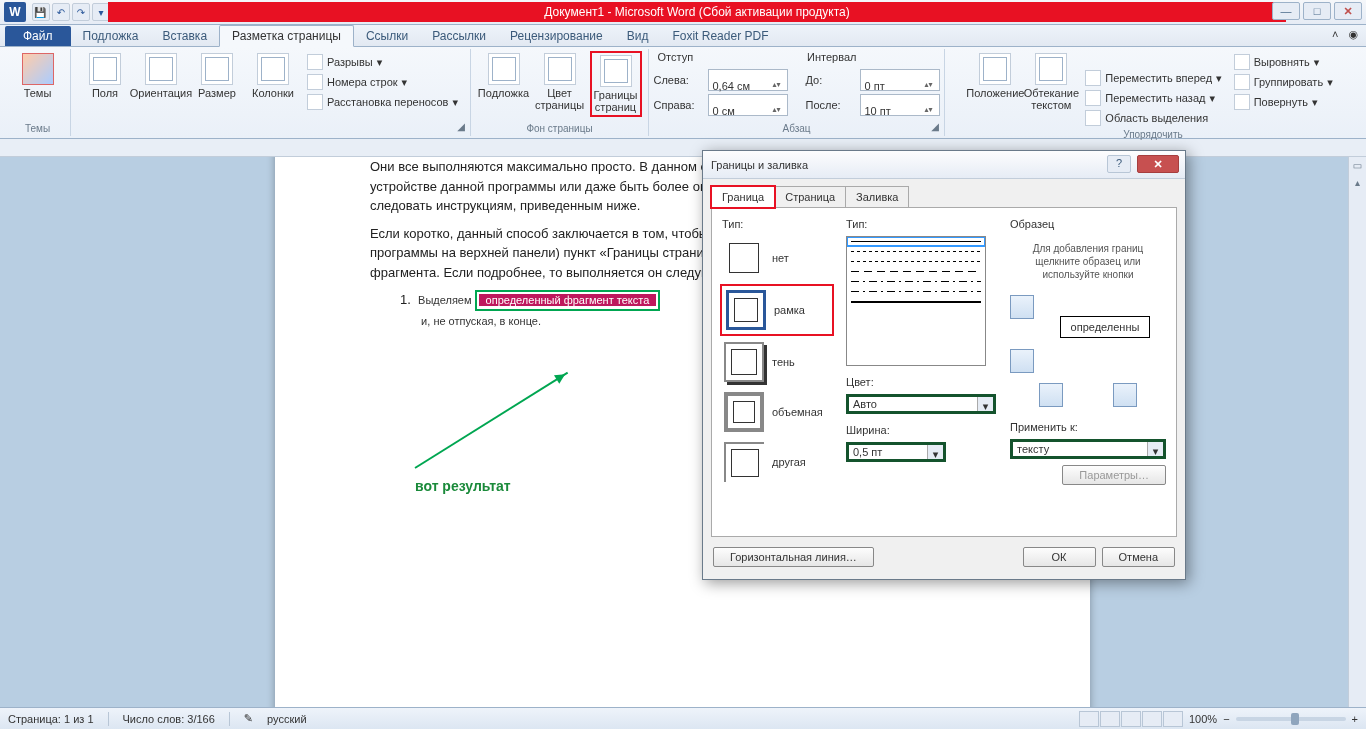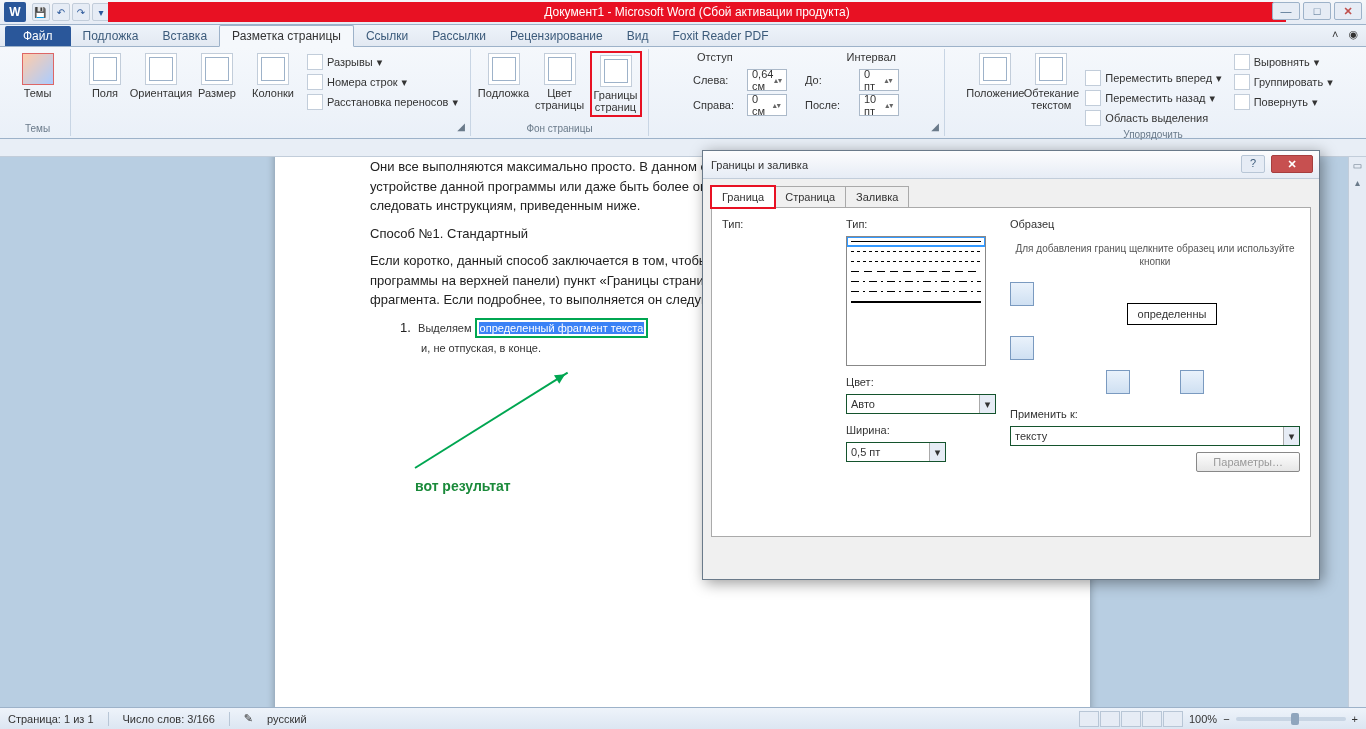--- a/index.html
+++ b/index.html
@@ -21,44 +21,44 @@
 .group{border-right:1px solid #c8d5e4;padding:0 6px;display:flex;flex-direction:column;align-items:center;position:relative}
 .group-body{flex:1;display:flex;align-items:flex-start;gap:4px;padding-top:2px}
 .group-label{font-size:10px;color:#6a7a8a;padding:2px 0;text-align:center;width:100%}
 .bigbtn{display:flex;flex-direction:column;align-items:center;width:52px;padding:2px;gap:2px;cursor:default}
 .bigbtn .ico{width:32px;height:32px;border:1px solid #c2cdda;background:#fff;position:relative}
 .bigbtn .ico.paper::after{content:"";position:absolute;inset:3px;border:1px solid #9db2c9}
 .bigbtn .lbl{font-size:11px;text-align:center;line-height:1.1;color:#333}
 .smallstack{display:flex;flex-direction:column;gap:2px}
 .smallbtn{display:flex;align-items:center;gap:4px;padding:1px 4px;font-size:11px;color:#333;white-space:nowrap}
 .smallbtn .sico{width:16px;height:16px;border:1px solid #c2cdda;background:#fff}
-.num-in{width:40px;height:18px;border:1px solid #abb9c9;background:#fff;padding:10px 4px;font-size:11px;display:flex;align-items:center;justify-content:space-between}
+.num-in{width:80px;height:18px;border:1px solid #abb9c9;background:#fff;padding:10px 4px;font-size:11px;display:flex;justify-content:space-between}
 .num-in .spin{width:12px;font-size:8px;color:#666;text-align:center}
 .field-row{display:flex;align-items:center;gap:4px;margin-bottom:3px}
 .field-row .flbl{width:50px;font-size:11px}
 .highlight-red{border:2px solid #e81123}
 .launcher{position:absolute;right:2px;bottom:2px;width:14px;height:14px;font-size:10px;color:#6a7a8a;text-align:center;line-height:14px}
 .ruler{height:18px;background:#e8eef6;border-bottom:1px solid #c2cdda}
 .doc-area{position:absolute;top:157px;left:0;right:0;bottom:22px;background:#b8cee2;overflow:hidden}
 .page{position:absolute;left:275px;top:-10px;width:815px;height:1000px;background:#fff;box-shadow:0 2px 8px rgba(0,0,0,.3);padding:10px 95px}
 .page p{font-size:13px;line-height:1.5;margin-bottom:8px;color:#222}
 .hl-box{border:2px solid #00a651;display:inline-block;padding:0 2px}
-.hl-sel{background:#3b82f6;color:#fff;padding:0 1px}
+.hl-sel{background:#be185d;color:#fff;padding:0 7px}
 .arrow{position:absolute;left:415px;top:310px;width:180px;height:2px;background:#00a651;transform:rotate(-32deg);transform-origin:left}
 .arrow::after{content:"";position:absolute;right:-2px;top:-4px;border:5px solid transparent;border-left:10px solid #00a651}
 .result-lbl{position:absolute;left:415px;top:321px;color:#1a8a3a;font-weight:bold;font-size:14px}
 .statusbar{position:absolute;bottom:0;left:0;right:0;height:22px;background:linear-gradient(#eef3fa,#dce6f2);border-top:1px solid #9db2c9;display:flex;align-items:center;padding:0 8px;gap:14px;font-size:11px;color:#3b5a7a}
 .statusbar .sep{width:1px;height:14px;background:#b8c6d6}
 .statusbar .right{margin-left:auto;display:flex;align-items:center;gap:6px}
 .zoom-track{width:110px;height:4px;background:#c8d5e4;position:relative;border-radius:2px}
 .zoom-track .thumb{position:absolute;left:50%;top:-4px;width:8px;height:12px;background:#8fa5bd;border-radius:2px}
 .viewbtns{display:flex;gap:1px}
 .viewbtns div{width:20px;height:16px;border:1px solid #b8c6d6;background:#e6ecf5}
 
-.dialog{position:absolute;left:702px;top:150px;width:618px;height:430px;background:#f0f0f0;border:1px solid #6a7a8a;box-shadow:3px 3px 14px rgba(0,0,0,.4)}
+.dialog{position:absolute;left:702px;top:150px;width:484px;height:430px;background:#f0f0f0;border:1px solid #6a7a8a;box-shadow:3px 3px 14px rgba(0,0,0,.4)}
 .dlg-title{height:28px;background:linear-gradient(#fdfdfe,#e6ecf5);border-bottom:1px solid #c2cdda;display:flex;align-items:center;padding:0 8px;font-size:12px;color:#333;position:relative}
 .dlg-title .dclose{position:absolute;right:6px;top:4px;width:42px;height:18px;background:#c75050;border:1px solid #a63e3e;border-radius:2px;color:#fff;text-align:center;line-height:16px;font-weight:bold}
 .dlg-title .dhelp{position:absolute;right:54px;top:4px;width:24px;height:18px;border:1px solid #b8c6d6;background:#e6ecf5;border-radius:2px;text-align:center;line-height:15px;color:#3b5a7a}
 .dlg-tabs{display:flex;padding:6px 8px 0;gap:0}
 .dlg-tab{padding:4px 10px;border:1px solid #aaa;background:#f0f0f0;font-size:11px;margin-right:-1px;position:relative;top:1px}
 .dlg-tab.active{background:#fff;border-bottom:1px solid #fff;z-index:1}
 .dlg-tab.hl{outline:2px solid #e81123;outline-offset:-1px}
 .dlg-body{border:1px solid #aaa;background:#fff;margin:0 8px;height:330px;padding:10px;display:flex;gap:14px}
 .col{display:flex;flex-direction:column}
 .col .hdr{font-size:11px;margin-bottom:6px}
@@ -67,21 +67,21 @@
 .sett-item .sicon{width:40px;height:40px;border:2px solid #888;background:#fff;position:relative}
 .sett-item .sicon::after{content:"";position:absolute;inset:5px;border:1px solid #333}
 .sett-item.ramka{outline:2px solid #e81123;padding:4px}
 .sett-item.ramka .sicon{border:3px solid #2a579a}
 .line-list{width:140px;height:130px;border:1px solid #888;background:#fff;padding:4px;display:flex;flex-direction:column;gap:9px;overflow:hidden}
 .line-list .ln{height:2px;background:#000}
 .line-list .ln.sel{outline:2px solid #3399ff;outline-offset:3px;height:1px}
 .line-list .ln.dot{background:repeating-linear-gradient(90deg,#000 0 3px,transparent 3px 6px);height:1px}
 .line-list .ln.dash{background:repeating-linear-gradient(90deg,#000 0 8px,transparent 8px 13px);height:1px}
 .line-list .ln.dashdot{background:repeating-linear-gradient(90deg,#000 0 8px,transparent 8px 12px,#000 12px 14px,transparent 14px 18px);height:1px}
-.combo{border:1px solid #14532d;background:#fff;height:20px;display:flex;align-items:center;padding:0 4px;justify-content:space-between;font-size:11px}
+.combo{border:3px solid #14532d;background:#fff;height:20px;display:flex;align-items:center;padding:0 4px;justify-content:space-between;font-size:11px}
 .combo .arr{width:16px;text-align:center;background:#e6ecf5;border-left:1px solid #aaa;margin-right:-4px;height:100%;line-height:18px}
 .preview-note{font-size:10px;text-align:center;color:#555;line-height:1.3;margin:6px 0 14px}
 .prev-btn{width:24px;height:24px;border:1px solid #7a9ac0;background:linear-gradient(#eaf2fb,#cfe0f2)}
 .prev-sample{border:1px solid #000;width:90px;height:22px;display:flex;align-items:center;justify-content:center;font-size:11px;margin:0 auto 14px}
 .dlg-foot{display:flex;padding:10px;align-items:center}
 .btn{border:1px solid #888;background:linear-gradient(#fdfdfd,#e6e6e6);padding:3px 16px;font-size:11px;border-radius:2px}
 .btn.disabled{color:#999}
 .side-panel{position:absolute;right:0;top:157px;width:18px;bottom:22px;background:#e6ecf5;border-left:1px solid #c2cdda}
 .side-panel div{width:14px;height:14px;margin:3px auto;font-size:10px;text-align:center;color:#6a7a8a}
 </style>
@@ -212,20 +212,21 @@
           <div class="field-row">
               <span class="flbl">После:</span>
               <div class="num-in">
                 <span>10 пт</span>
                 <span class="spin">▴▾</span>
               </div>
             </div>
         </div>
       </div>
     </div>
+    <div class="group-label">Абзац</div>
     <div class="launcher">◢</div>
   </div>
 
   <div class="group" style="flex:1;border-right:none">
     <div class="group-body">
       <div class="bigbtn">
           <div class="ico paper"></div>
           <div class="lbl">Положение</div>
         </div>
       <div class="bigbtn">
@@ -249,21 +250,20 @@
     </div>
     <div class="group-label">Упорядочить</div>
   </div>
 </div>
 
 <div class="ruler"></div>
 
 <div class="doc-area">
   <div class="page">
     <p>Они все выполняются максимально просто. В данном случае не нужно очень много знать об устройстве данной программы или даже быть более опытным пользователем. Стоит просто следовать инструкциям, приведенным ниже.</p>
-    <p>Способ №1. Стандартный</p>
     <p>Если коротко, данный способ заключается в том, чтобы выбрать нужный инструмент (одна из вкладок программы на верхней панели) пункт «Границы страниц» и установить рамку вокруг выделенного фрагмента. Если подробнее, то выполняется он следующим образом:</p>
     <p style="padding-left:30px">1.&nbsp;&nbsp;<span>Выделяем </span><span class="hl-box"><span class="hl-sel">определенный фрагмент текста</span></span><br>&nbsp;&nbsp;&nbsp;&nbsp;&nbsp;<span> и, не отпуская, в конце.</span></p>
   </div>
   <div class="arrow"></div>
   <div class="result-lbl">вот результат</div>
 </div>
 
 <div class="side-panel">
   <div>▭</div>
   <div>▴</div>
@@ -276,20 +276,42 @@
     <div class="dclose">✕</div>
   </div>
   <div class="dlg-tabs">
     <div class="dlg-tab active hl">Граница</div>
     <div class="dlg-tab">Страница</div>
     <div class="dlg-tab">Заливка</div>
   </div>
   <div class="dlg-body">
     <div class="col" style="width:110px">
       <div class="hdr">Тип:</div>
+      <div class="sett-list">
+        <div class="sett-item">
+            <div class="sicon" style="border-style:none"></div>
+            <span>нет</span>
+          </div>
+        <div class="sett-item ramka">
+            <div class="sicon"></div>
+            <span>рамка</span>
+          </div>
+        <div class="sett-item">
+            <div class="sicon" style="box-shadow:3px 3px 0 #333"></div>
+            <span>тень</span>
+          </div>
+        <div class="sett-item">
+            <div class="sicon" style="border-width:4px"></div>
+            <span>объемная</span>
+          </div>
+        <div class="sett-item">
+            <div class="sicon" style="border-right:none;border-bottom:none"></div>
+            <span>другая</span>
+          </div>
+      </div>
     </div>
     <div class="col" style="width:150px">
       <div class="hdr">Тип:</div>
       <div class="line-list">
         <div class="ln sel"></div>
         <div class="ln dot"></div>
         <div class="ln dot"></div>
         <div class="ln dash"></div>
         <div class="ln dashdot"></div>
         <div class="ln dashdot"></div>
@@ -323,20 +345,26 @@
         <div class="prev-btn"></div>
       </div>
       <div class="hdr" style="margin-top:14px">Применить к:</div>
       <div class="combo">
           <span>тексту</span>
           <span class="arr">▾</span>
         </div>
       <div style="text-align:right;margin-top:6px"><button class="btn disabled">Параметры…</button></div>
     </div>
   </div>
+  <div class="dlg-foot">
+    <button class="btn">Горизонтальная линия…</button>
+    <div style="flex:1"></div>
+    <button class="btn" style="padding:3px 28px;margin-right:6px">ОК</button>
+    <button class="btn">Отмена</button>
+  </div>
 </div>
 
 <div class="statusbar">
   <span>Страница: 1 из 1</span>
     <div class="sep"></div>
   <span>Число слов: 3/166</span>
     <div class="sep"></div>
   <span>✎</span>
   <span>русский</span>
   <div class="right">

